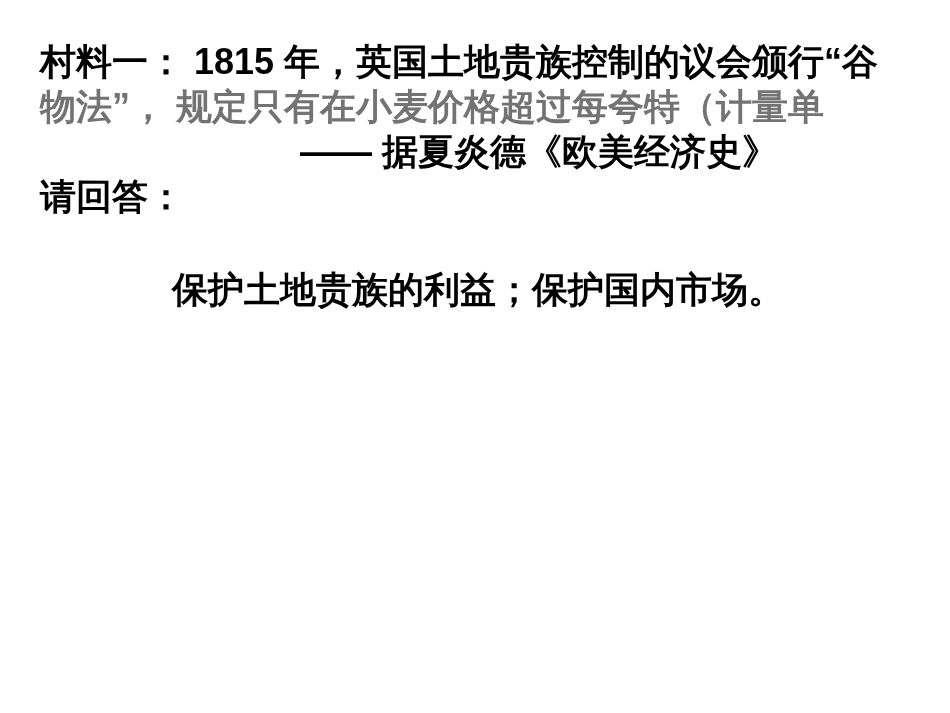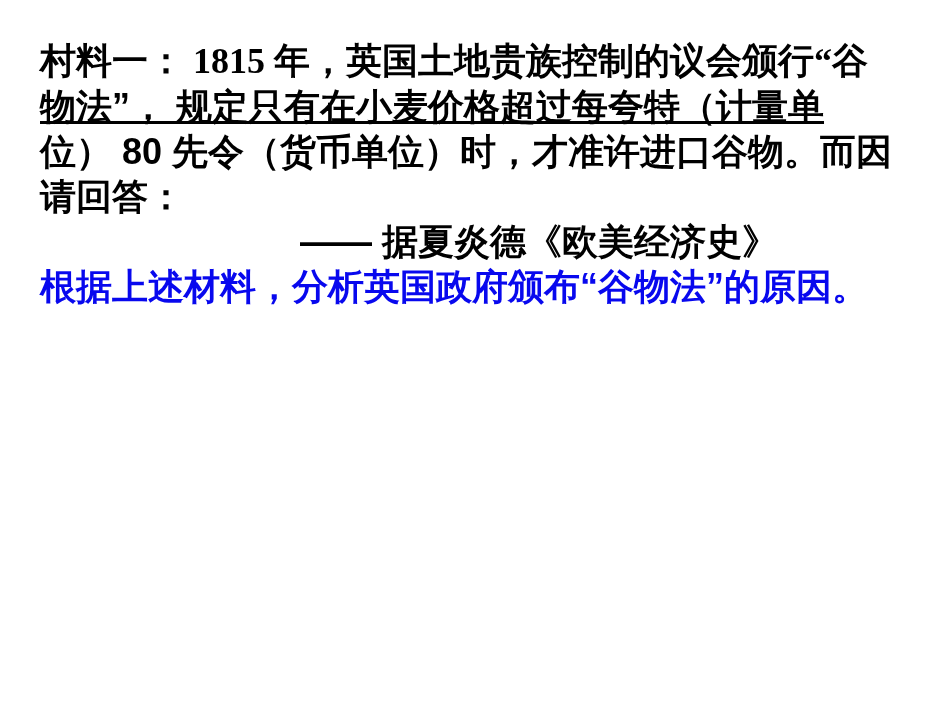--- a/index.html
+++ b/index.html
@@ -37,29 +37,28 @@
     margin-top: 48px;
   }
 </style>
 </head>
 <body>
 
 <div class="slide" style="background-color: rgb(255, 255, 255);">
 
   <div class="textblock">
 
-    <div class="line" style="color: rgb(0, 0, 0); font-family: Liberation Serif, serif;">村料一： 1815 年，英国土地贵族控制的议会颁行“谷</div>
+    <div class="line" style="color: rgb(0, 0, 0);">村料一： 1815 年，英国土地贵族控制的议会颁行“谷</div>
 
-    <div class="line" style="color: #000000; text-decoration: underline;">物法”， 规定只有在小麦价格超过每夸特（计量单</div>
-
-    <div class="line" style="color: rgb(0, 0, 0);">位） 80 先令（货币单位）时，才准许进口谷物。而因</div>
+    <div class="line" style="color: #737373;">物法”， 规定只有在小麦价格超过每夸特（计量单</div>
 
 
 
-    <div class="line" style="color: rgb(0, 0, 0);">请回答：</div>
 
     <div class="line attribution" style="color: rgb(0, 0, 0);">—— 据夏炎德《欧美经济史》</div>
 
-    <div class="line question" style="color: rgb(8, 8, 238);">根据上述材料，分析英国政府颁布“谷物法”的原因。</div>
+    <div class="line" style="color: rgb(0, 0, 0);">请回答：</div>
 
+
+    <div class="line answer" style="color: rgb(0, 0, 0);">保护土地贵族的利益；保护国内市场。</div>
 
   </div>
 </div>
 
 </body></html>

